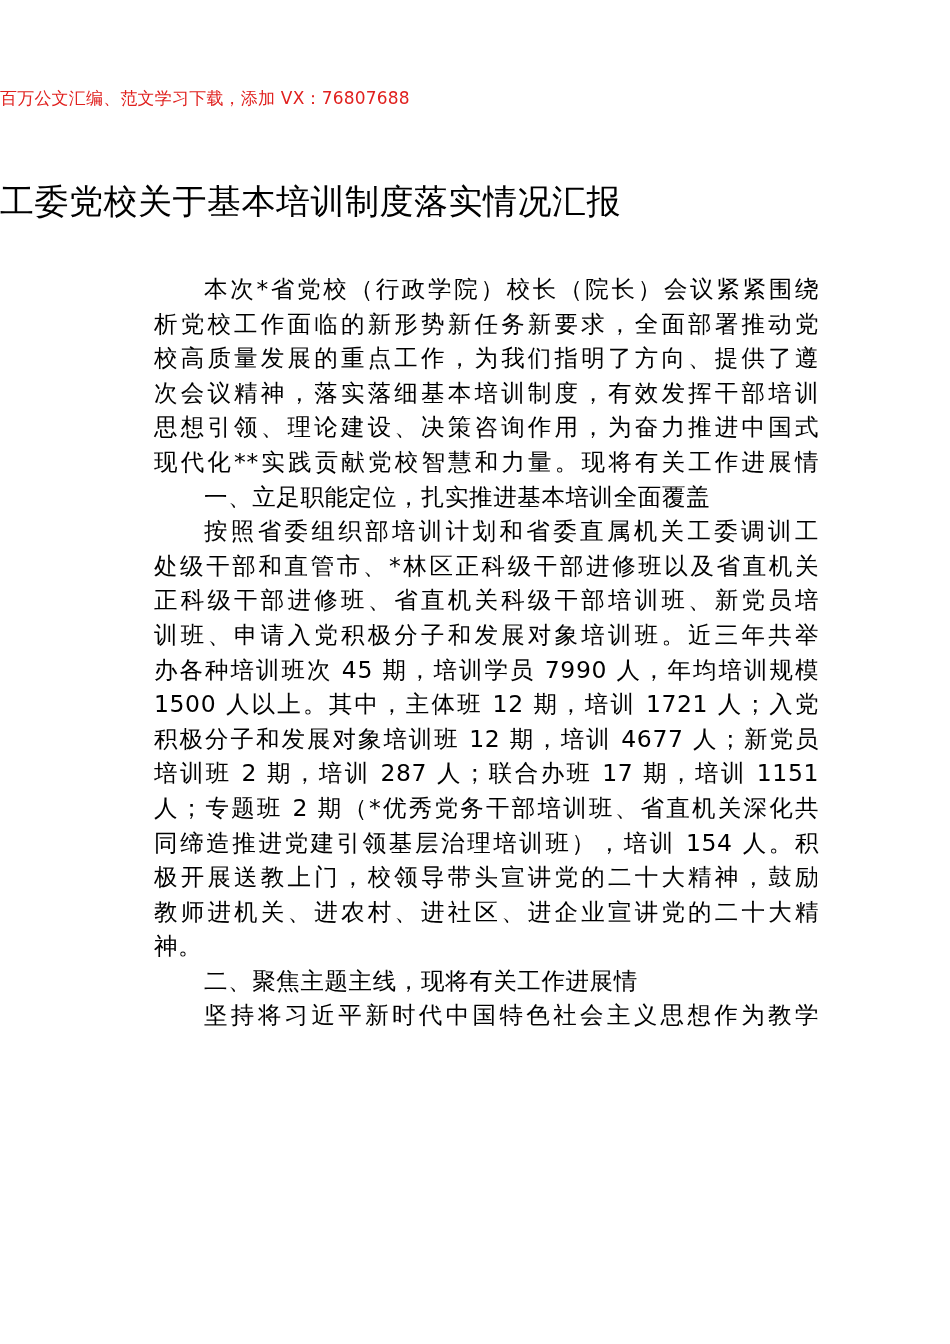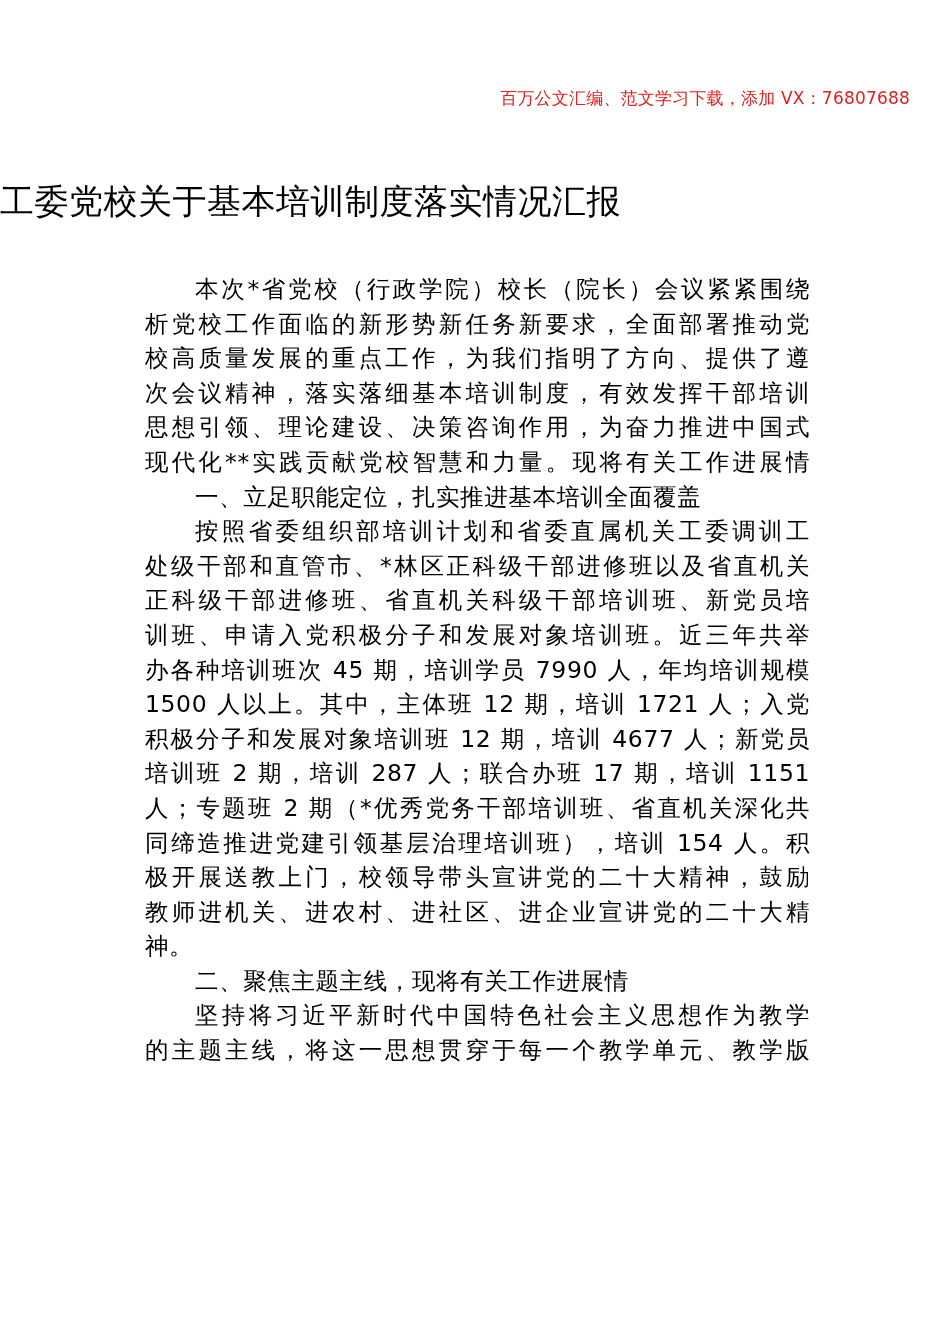--- a/index.html
+++ b/index.html
@@ -1,22 +1,22 @@
 <!DOCTYPE html>
 <html><head>
 <meta charset="utf-8">
 <style>
   html, body { margin: 0; padding: 0; background: #ffffff; }
   body { width: 950px; height: 1344px; position: relative; overflow: hidden;
          font-family: "DejaVu Sans", "Liberation Sans", sans-serif; color: #000; }
-  .watermark { position: absolute; top: 86px; left: 0; width: 910px; text-align: right;
+  .watermark { position: absolute; top: 86px; left: 0; width: 910px; text-align: left;
                font-size: 17px; line-height: 24px; letter-spacing: 0.2px; }
   .title { position: absolute; top: 178px; left: 0; width: 950px; text-align: left;
            font-size: 34px; line-height: 46px; letter-spacing: 0.5px; }
-  .body { position: absolute; top: 272px; left: 145px; width: 665px; }
+  .body { position: absolute; top: 272px; left: 154px; width: 665px; }
   .line { font-size: 23.5px; line-height: 34.6px; height: 34.6px; white-space: nowrap;
           letter-spacing: 0.6px; text-align: justify; text-align-last: justify; }
   .line.last { text-align-last: left; }
   .line.indent { padding-left: 50px; }
 </style>
 </head>
 <body>
 
 <div class="watermark" style="color: rgb(224, 32, 30);">
   <span>百万公文汇编、范文学习下载，添加 VX：76807688</span>
@@ -40,14 +40,13 @@
     <div class="line">1500 人以上。其中，主体班 12 期，培训 1721 人；入党</div>
     <div class="line">积极分子和发展对象培训班 12 期，培训 4677 人；新党员</div>
     <div class="line">培训班 2 期，培训 287 人；联合办班 17 期，培训 1151</div>
     <div class="line">人；专题班 2 期（*优秀党务干部培训班、省直机关深化共</div>
     <div class="line">同缔造推进党建引领基层治理培训班），培训 154 人。积</div>
     <div class="line">极开展送教上门，校领导带头宣讲党的二十大精神，鼓励</div>
     <div class="line">教师进机关、进农村、进社区、进企业宣讲党的二十大精</div>
     <div class="line last">神。</div>
     <div class="line indent last">二、聚焦主题主线，现将有关工作进展情</div>
     <div class="line indent">坚持将习近平新时代中国特色社会主义思想作为教学</div>
-    <div class="line">的主题主线，将这一思想贯穿于每一个教学单元、教学版</div>
   </div>
 
 </body></html>

